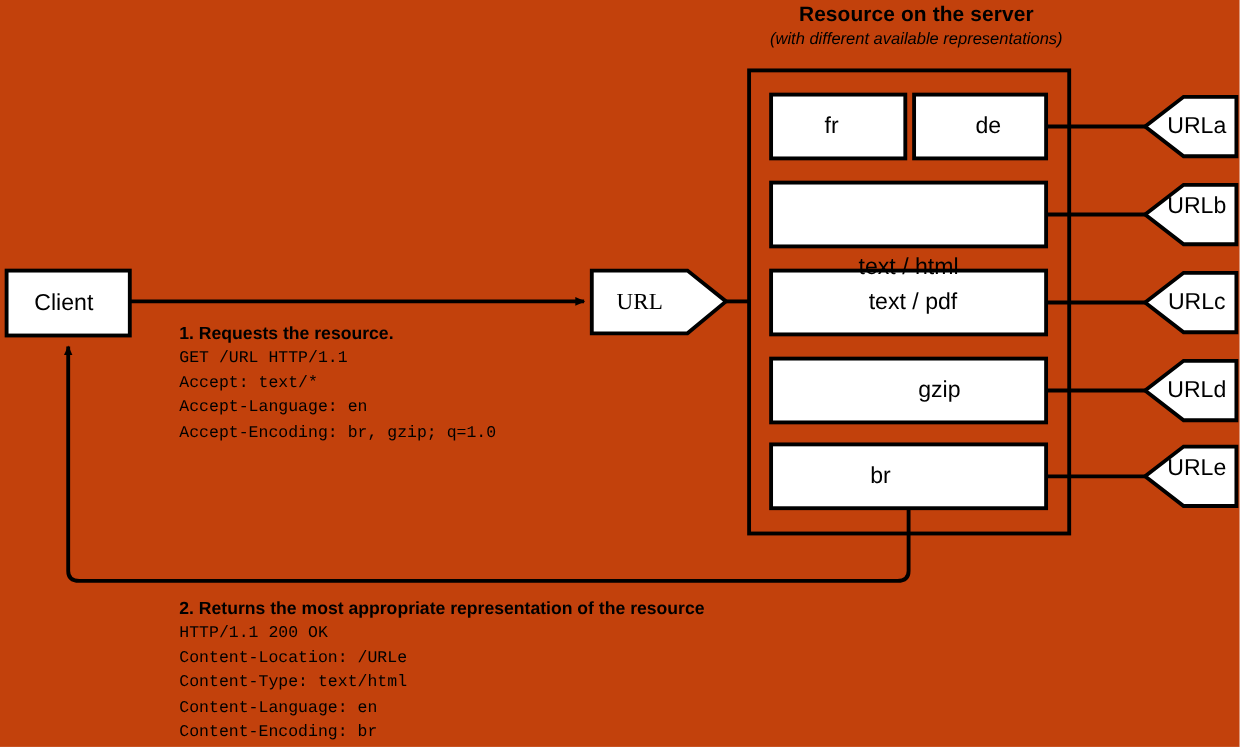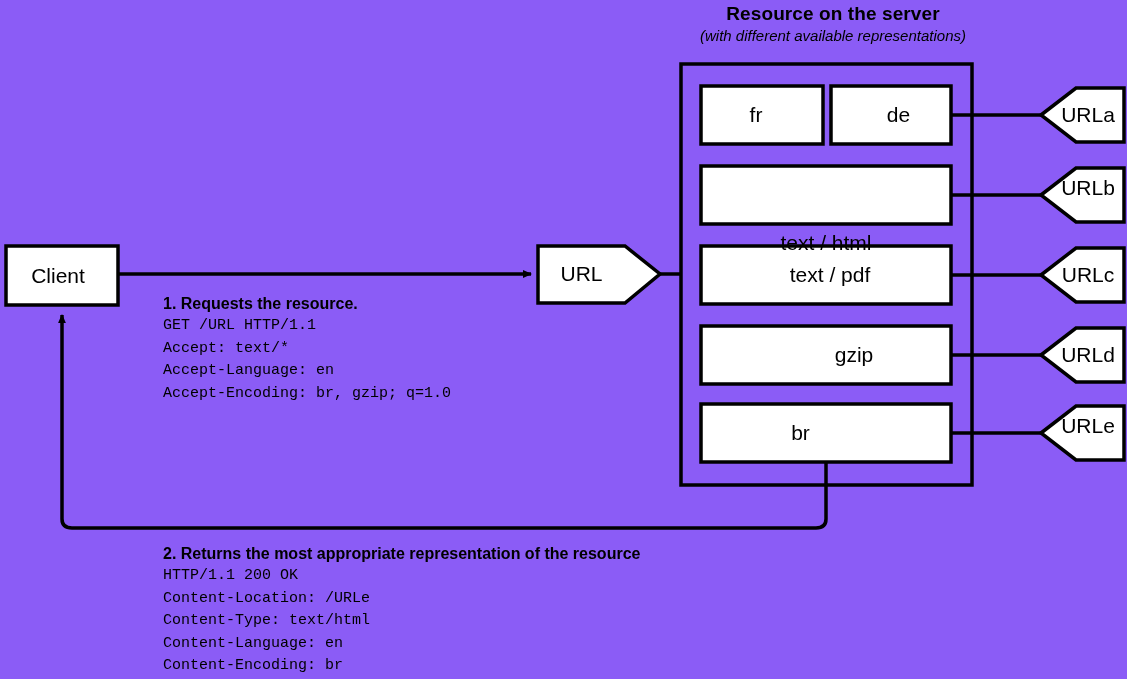--- a/index.html
+++ b/index.html
@@ -4,21 +4,21 @@
 <style>
   html, body {
     margin: 0;
     padding: 0;
     background: #ffffff;
   }
   #canvas {
     position: relative;
     width: 1127px;
     height: 679px;
-    background: #8b5cf6;
+    background: #c2410c;
     font-family: "Liberation Sans", sans-serif;
     color: #000000;
     overflow: hidden;
   }
   svg.layer {
     position: absolute;
     left: 0;
     top: 0;
     width: 1127px;
     height: 679px;
@@ -124,21 +124,21 @@
   <div class="node-label" style="left:701px; top:404px; width:199px; height:58px;">br</div>
 
   <div class="node-label" style="left:1056px; top:88px; width:64px; height:54px;">URLa</div>
   <div class="node-label" style="left:1056px; top:168px; width:64px; height:40px;">URLb</div>
   <div class="node-label" style="left:1056px; top:248px; width:64px; height:54px;">URLc</div>
   <div class="node-label" style="left:1056px; top:328px; width:64px; height:54px;">URLd</div>
   <div class="node-label" style="left:1056px; top:406px; width:64px; height:40px;text-align:right;">URLe</div>
 
   <div class="node-label" style="left:6px; top:246px; width:104px; height:59px;">Client</div>
 
-  <div class="node-label" style="left:538px; top:246px; width:87px; height:56px;">URL</div>
+  <div class="node-label" style="left:538px; top:246px; width:87px; height:56px;font-family:Liberation Serif, serif;">URL</div>
 
   <div class="note-block" style="left:163px; top:293px;">
     <div class="note-head">1. Requests the resource.</div>
     <div class="note-body">GET /URL HTTP/1.1</div>
     <div class="note-body">Accept: text/*</div>
     <div class="note-body">Accept-Language: en</div>
     <div class="note-body">Accept-Encoding: br, gzip; q=1.0</div>
   </div>
 
   <div class="note-block" style="left:163px; top:543px;">

